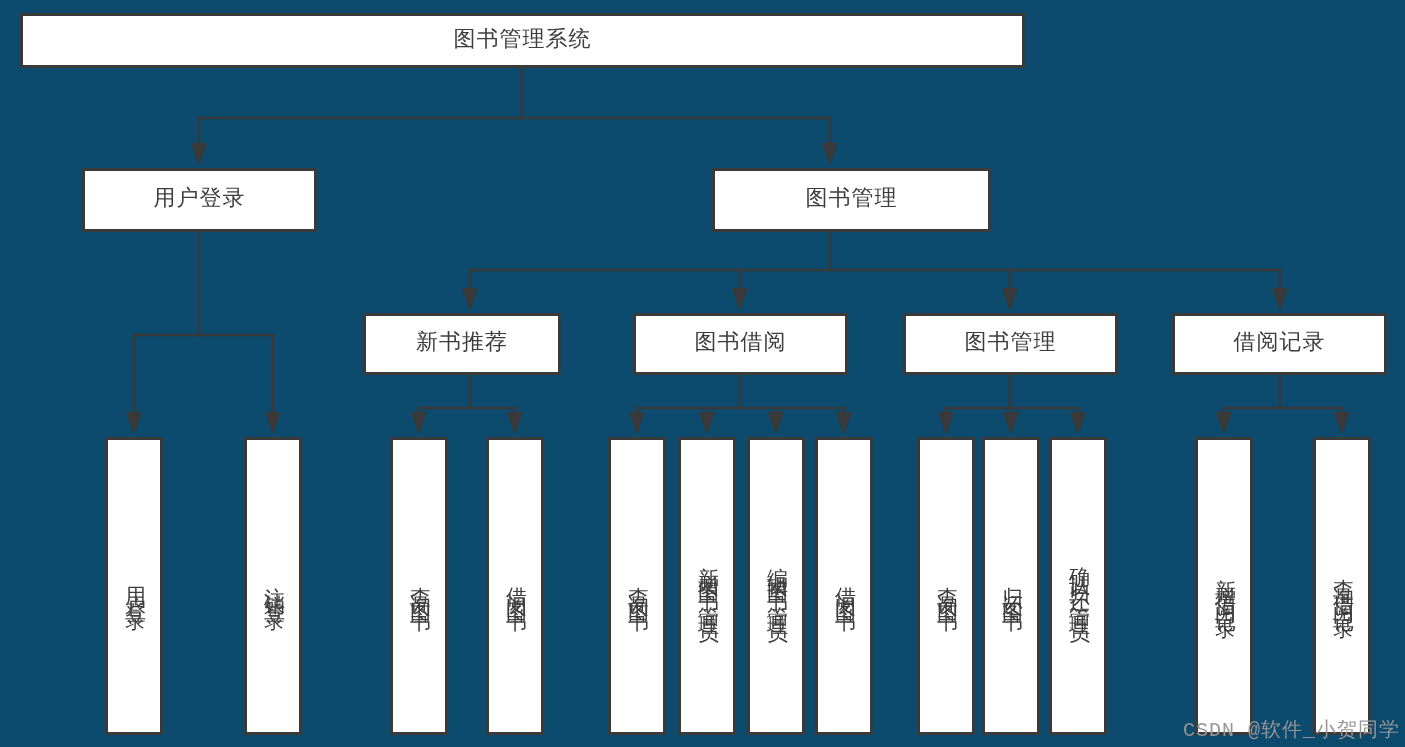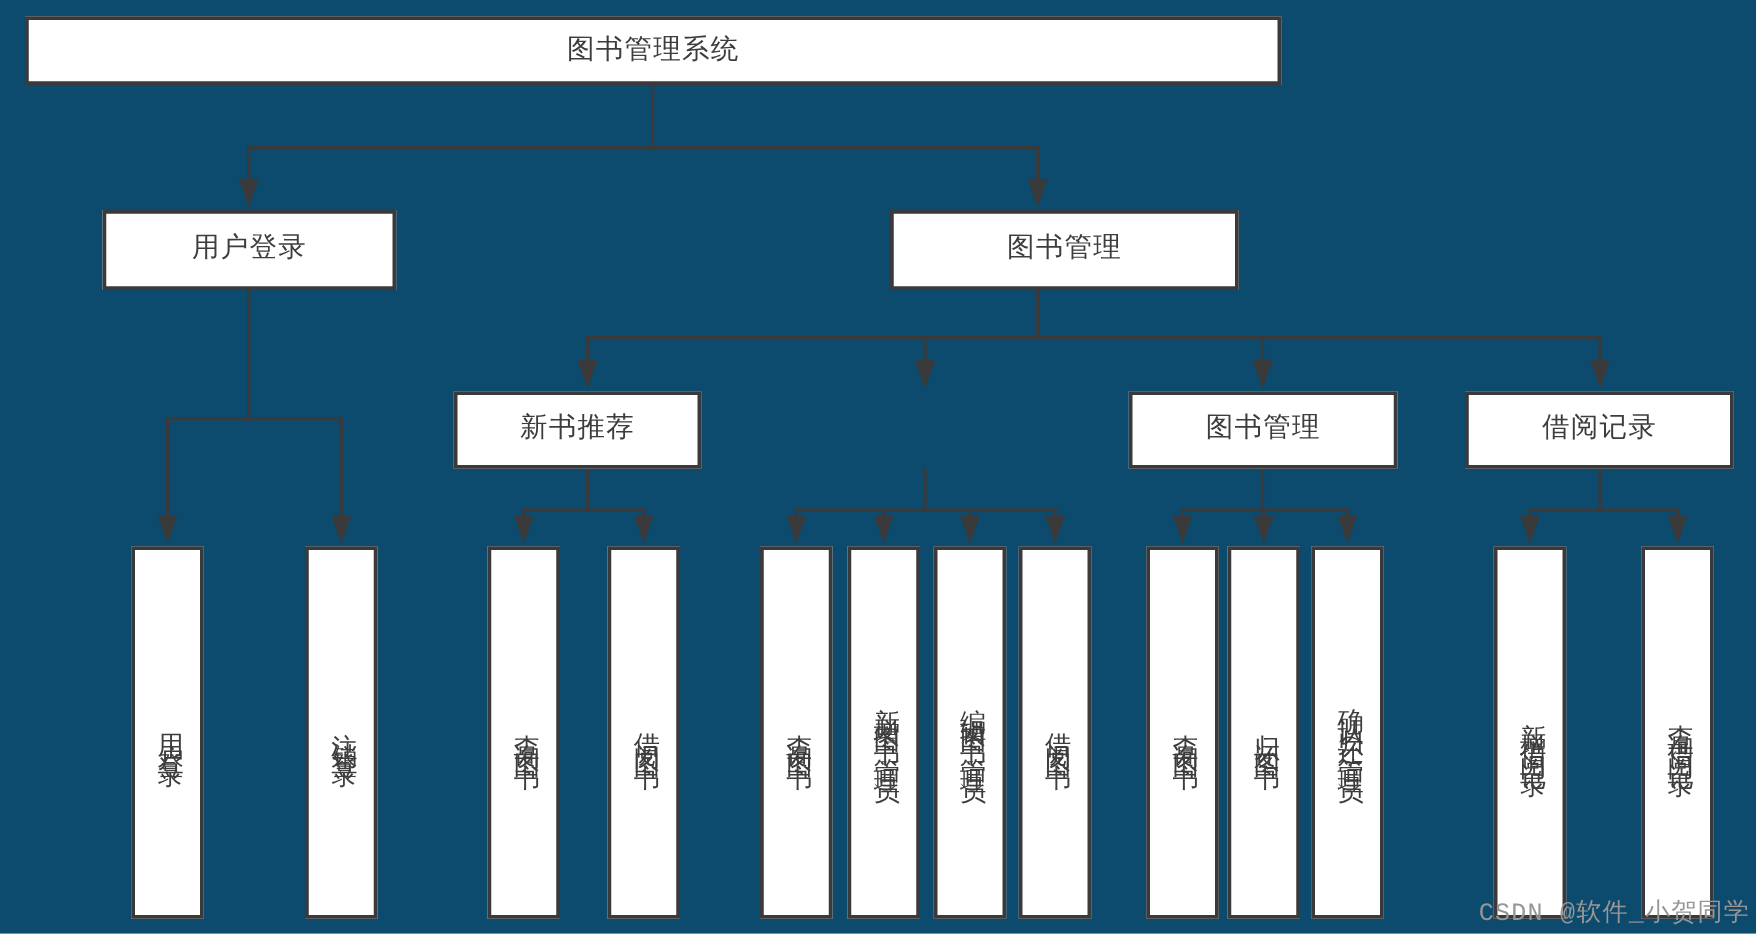--- a/index.html
+++ b/index.html
@@ -134,20 +134,23 @@
   <div class="node" style="left:82px;top:168px;width:235px;height:64px">
     <span>用户登录</span>
   </div>
   <div class="node" style="left:712px;top:168px;width:279px;height:64px">
     <span>图书管理</span>
   </div>
 
   <div class="node" style="left:363px;top:313px;width:198px;height:62px">
     <span>新书推荐</span>
   </div>
+  <div class="node" style="left:633px;top:313px;width:215px;height:62px">
+    <span>图书借阅</span>
+  </div>
   <div class="node" style="left:903px;top:313px;width:215px;height:62px">
     <span>图书管理</span>
   </div>
   <div class="node" style="left:1172px;top:313px;width:215px;height:62px">
     <span>借阅记录</span>
   </div>
 
   <div class="node vert" style="left:105px;top:437px;width:58px;height:298px">
     <span>用户登录</span>
   </div>

